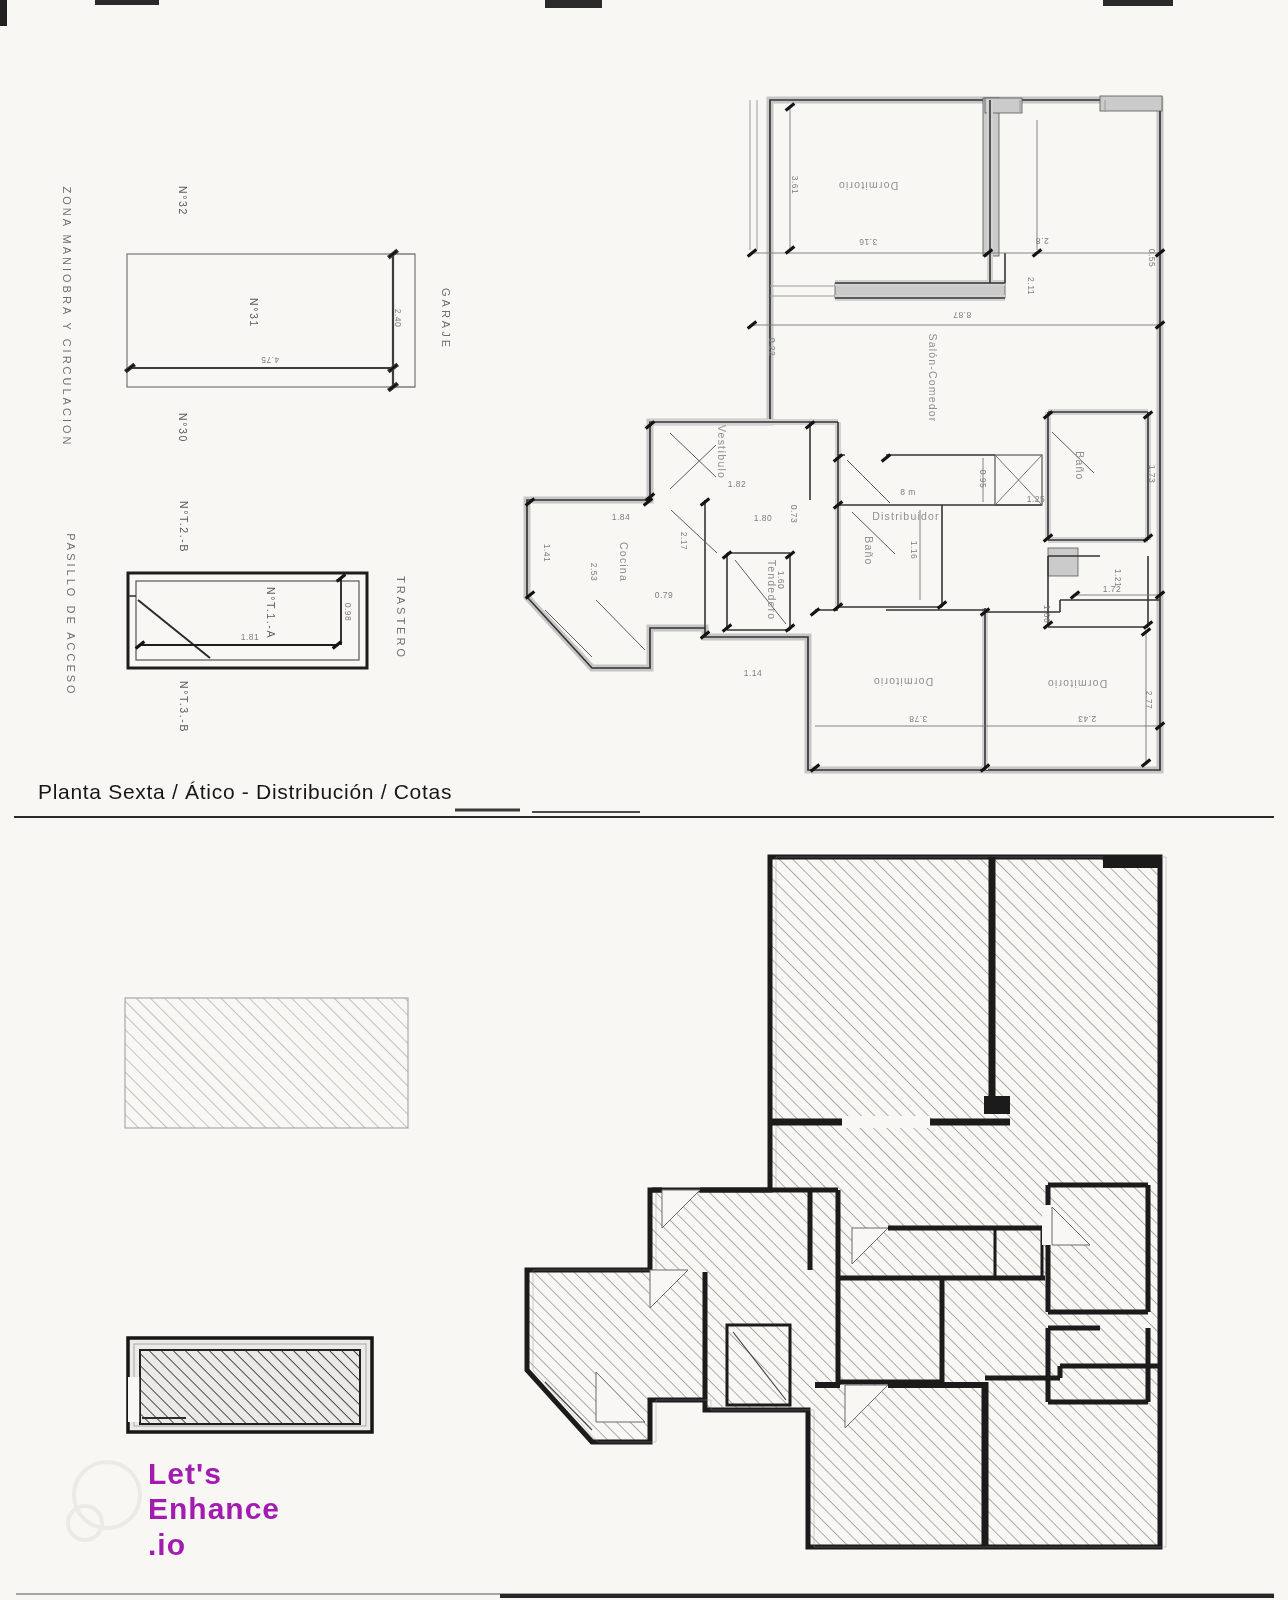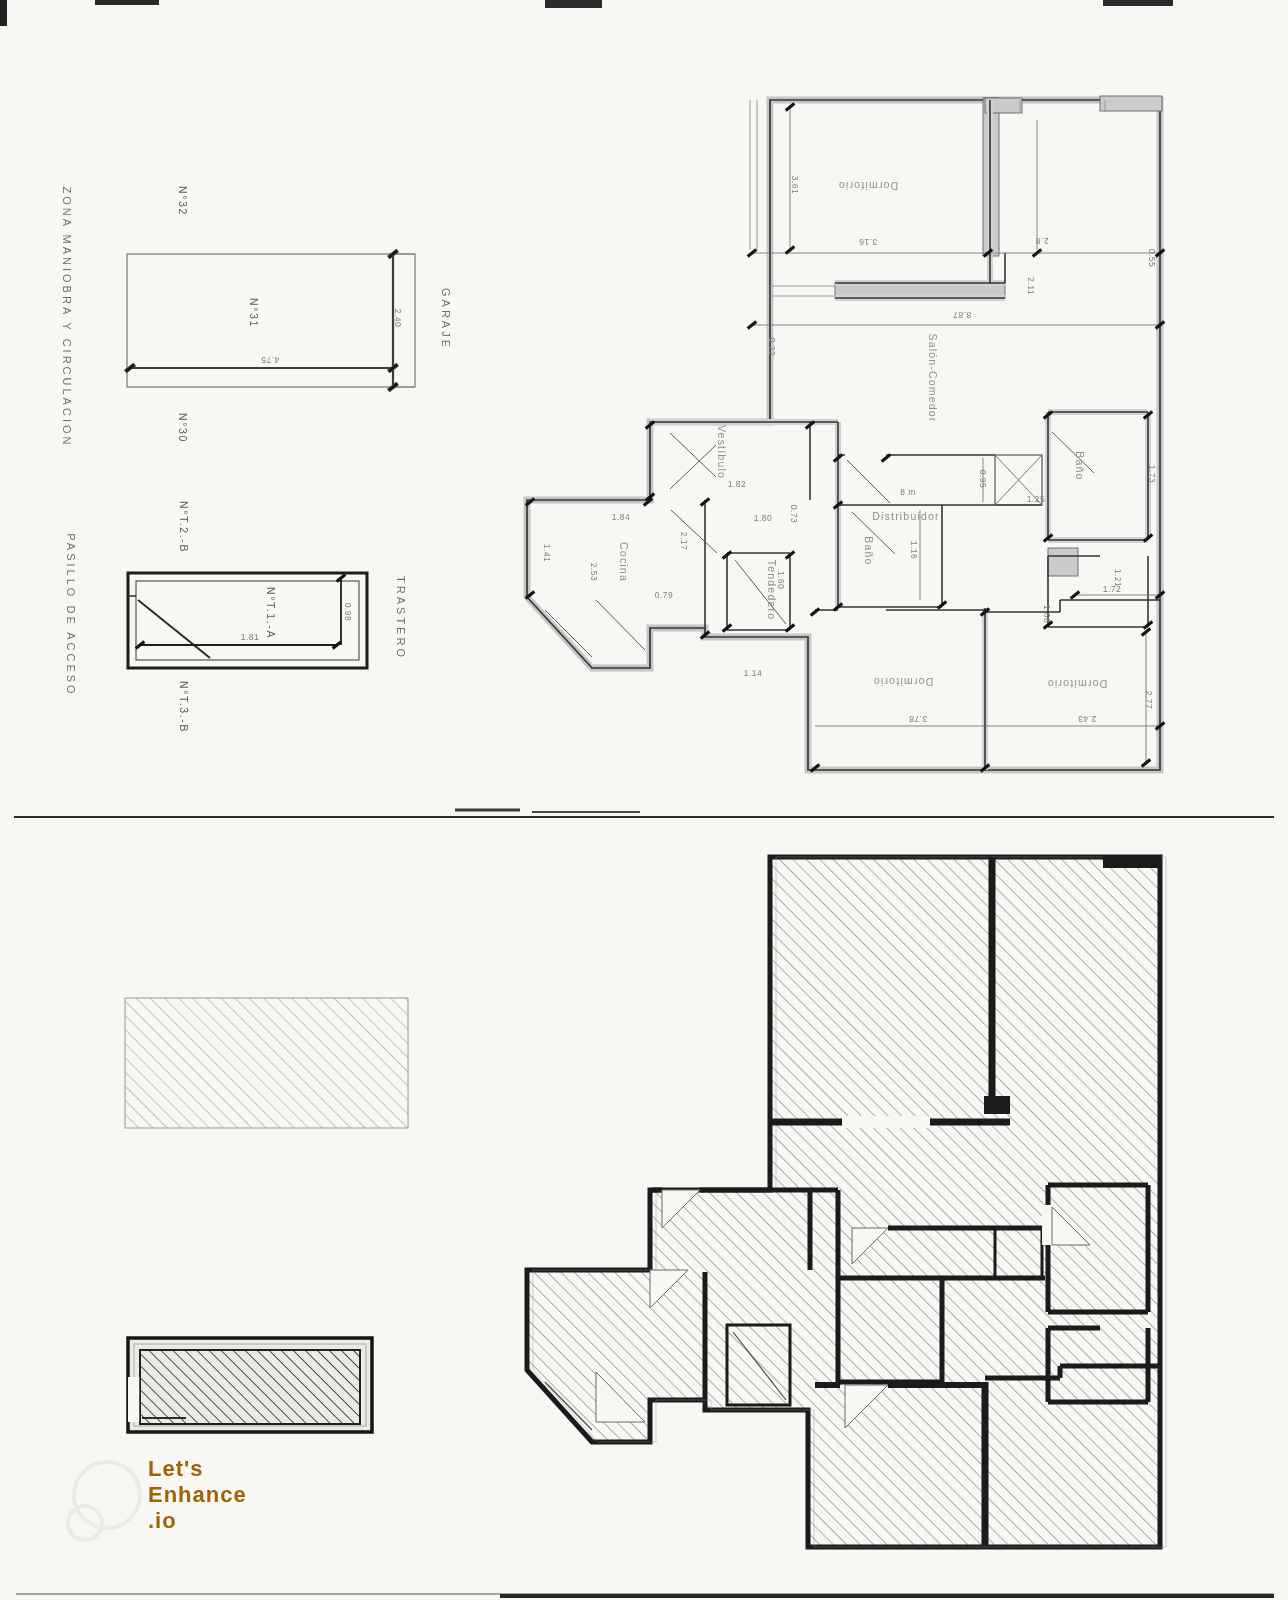--- a/index.html
+++ b/index.html
@@ -12,21 +12,21 @@
   #title-superficies{top:1558px;}
   #labels-layer{position:absolute;left:0;top:0;width:100%;height:100%;pointer-events:none;}
   #labels-layer div{position:absolute;white-space:nowrap;}
   .lbl-zone{font-size:11px;letter-spacing:3px;color:#6f6f6f;}
   .lbl-unit{font-size:10.5px;letter-spacing:1.6px;color:#5a5a5a;}
   .lbl-room{font-size:10.5px;letter-spacing:1.2px;color:#8f8f8f;}
   .lbl-dim{font-size:8.5px;letter-spacing:.5px;color:#7e7e7e;}
   .watermark{position:absolute;left:48px;top:1428px;width:320px;height:140px;color:#dedbd7;}
   .wm-circle-big{position:absolute;left:24px;top:32px;width:62px;height:62px;border:4px solid #eceae6;border-radius:50%;}
   .wm-circle-small{position:absolute;left:18px;top:76px;width:30px;height:30px;border:4px solid #eceae6;border-radius:50%;}
-  .wm-text{position:absolute;left:100px;top:28px;font-size:22px;font-weight:bold;line-height:1.18;letter-spacing:1px;color:#a16207;}
+  .wm-text{position:absolute;left:100px;top:28px;font-size:30px;font-weight:bold;line-height:1.18;letter-spacing:1px;color:#a21caf;}
 </style>
 </head>
 <body>
 
 <div class="page">
 
   <svg class="lines" width="1288" height="1600" viewBox="0 0 1288 1600">
     <defs>
       <pattern id="hatchPlan" width="9.5" height="9.5" patternUnits="userSpaceOnUse" patternTransform="rotate(-45)">
         <line x1="0" y1="0" x2="0" y2="9.5" stroke="#6f6f6f" stroke-width="1.1"></line>
@@ -253,20 +253,21 @@
       <div class="lbl-dim" style="left: 1047px; top: 614px; transform: translate(-50%, -50%) rotate(90deg);">1.68</div>
       <div class="lbl-dim" style="left: 1149px; top: 700px; transform: translate(-50%, -50%) rotate(90deg);">2.77</div>
       <div class="lbl-dim" style="left: 918px; top: 719px; transform: translate(-50%, -50%) rotate(180deg);">3.78</div>
       <div class="lbl-dim" style="left: 1087px; top: 719px; transform: translate(-50%, -50%) rotate(180deg);">2.43</div>
       <div class="lbl-dim" style="left: 270px; top: 360px; transform: translate(-50%, -50%) rotate(180deg);">4.75</div>
       <div class="lbl-dim" style="left: 398px; top: 318px; transform: translate(-50%, -50%) rotate(90deg);">2.40</div>
       <div class="lbl-dim" style="left: 250px; top: 637px; transform: translate(-50%, -50%) rotate(0deg);">1.81</div>
       <div class="lbl-dim" style="left: 348px; top: 612px; transform: translate(-50%, -50%) rotate(90deg);">0.98</div>
     </div>
 
+  <div class="title" id="title-cotas">Planta Sexta / Ático - Distribución / Cotas</div>
 
   <div class="watermark">
     <div class="wm-circle-big"></div>
     <div class="wm-circle-small"></div>
     <div class="wm-text">
       <div>Let's</div>
       <div>Enhance</div>
       <div>.io</div>
     </div>
   </div>

